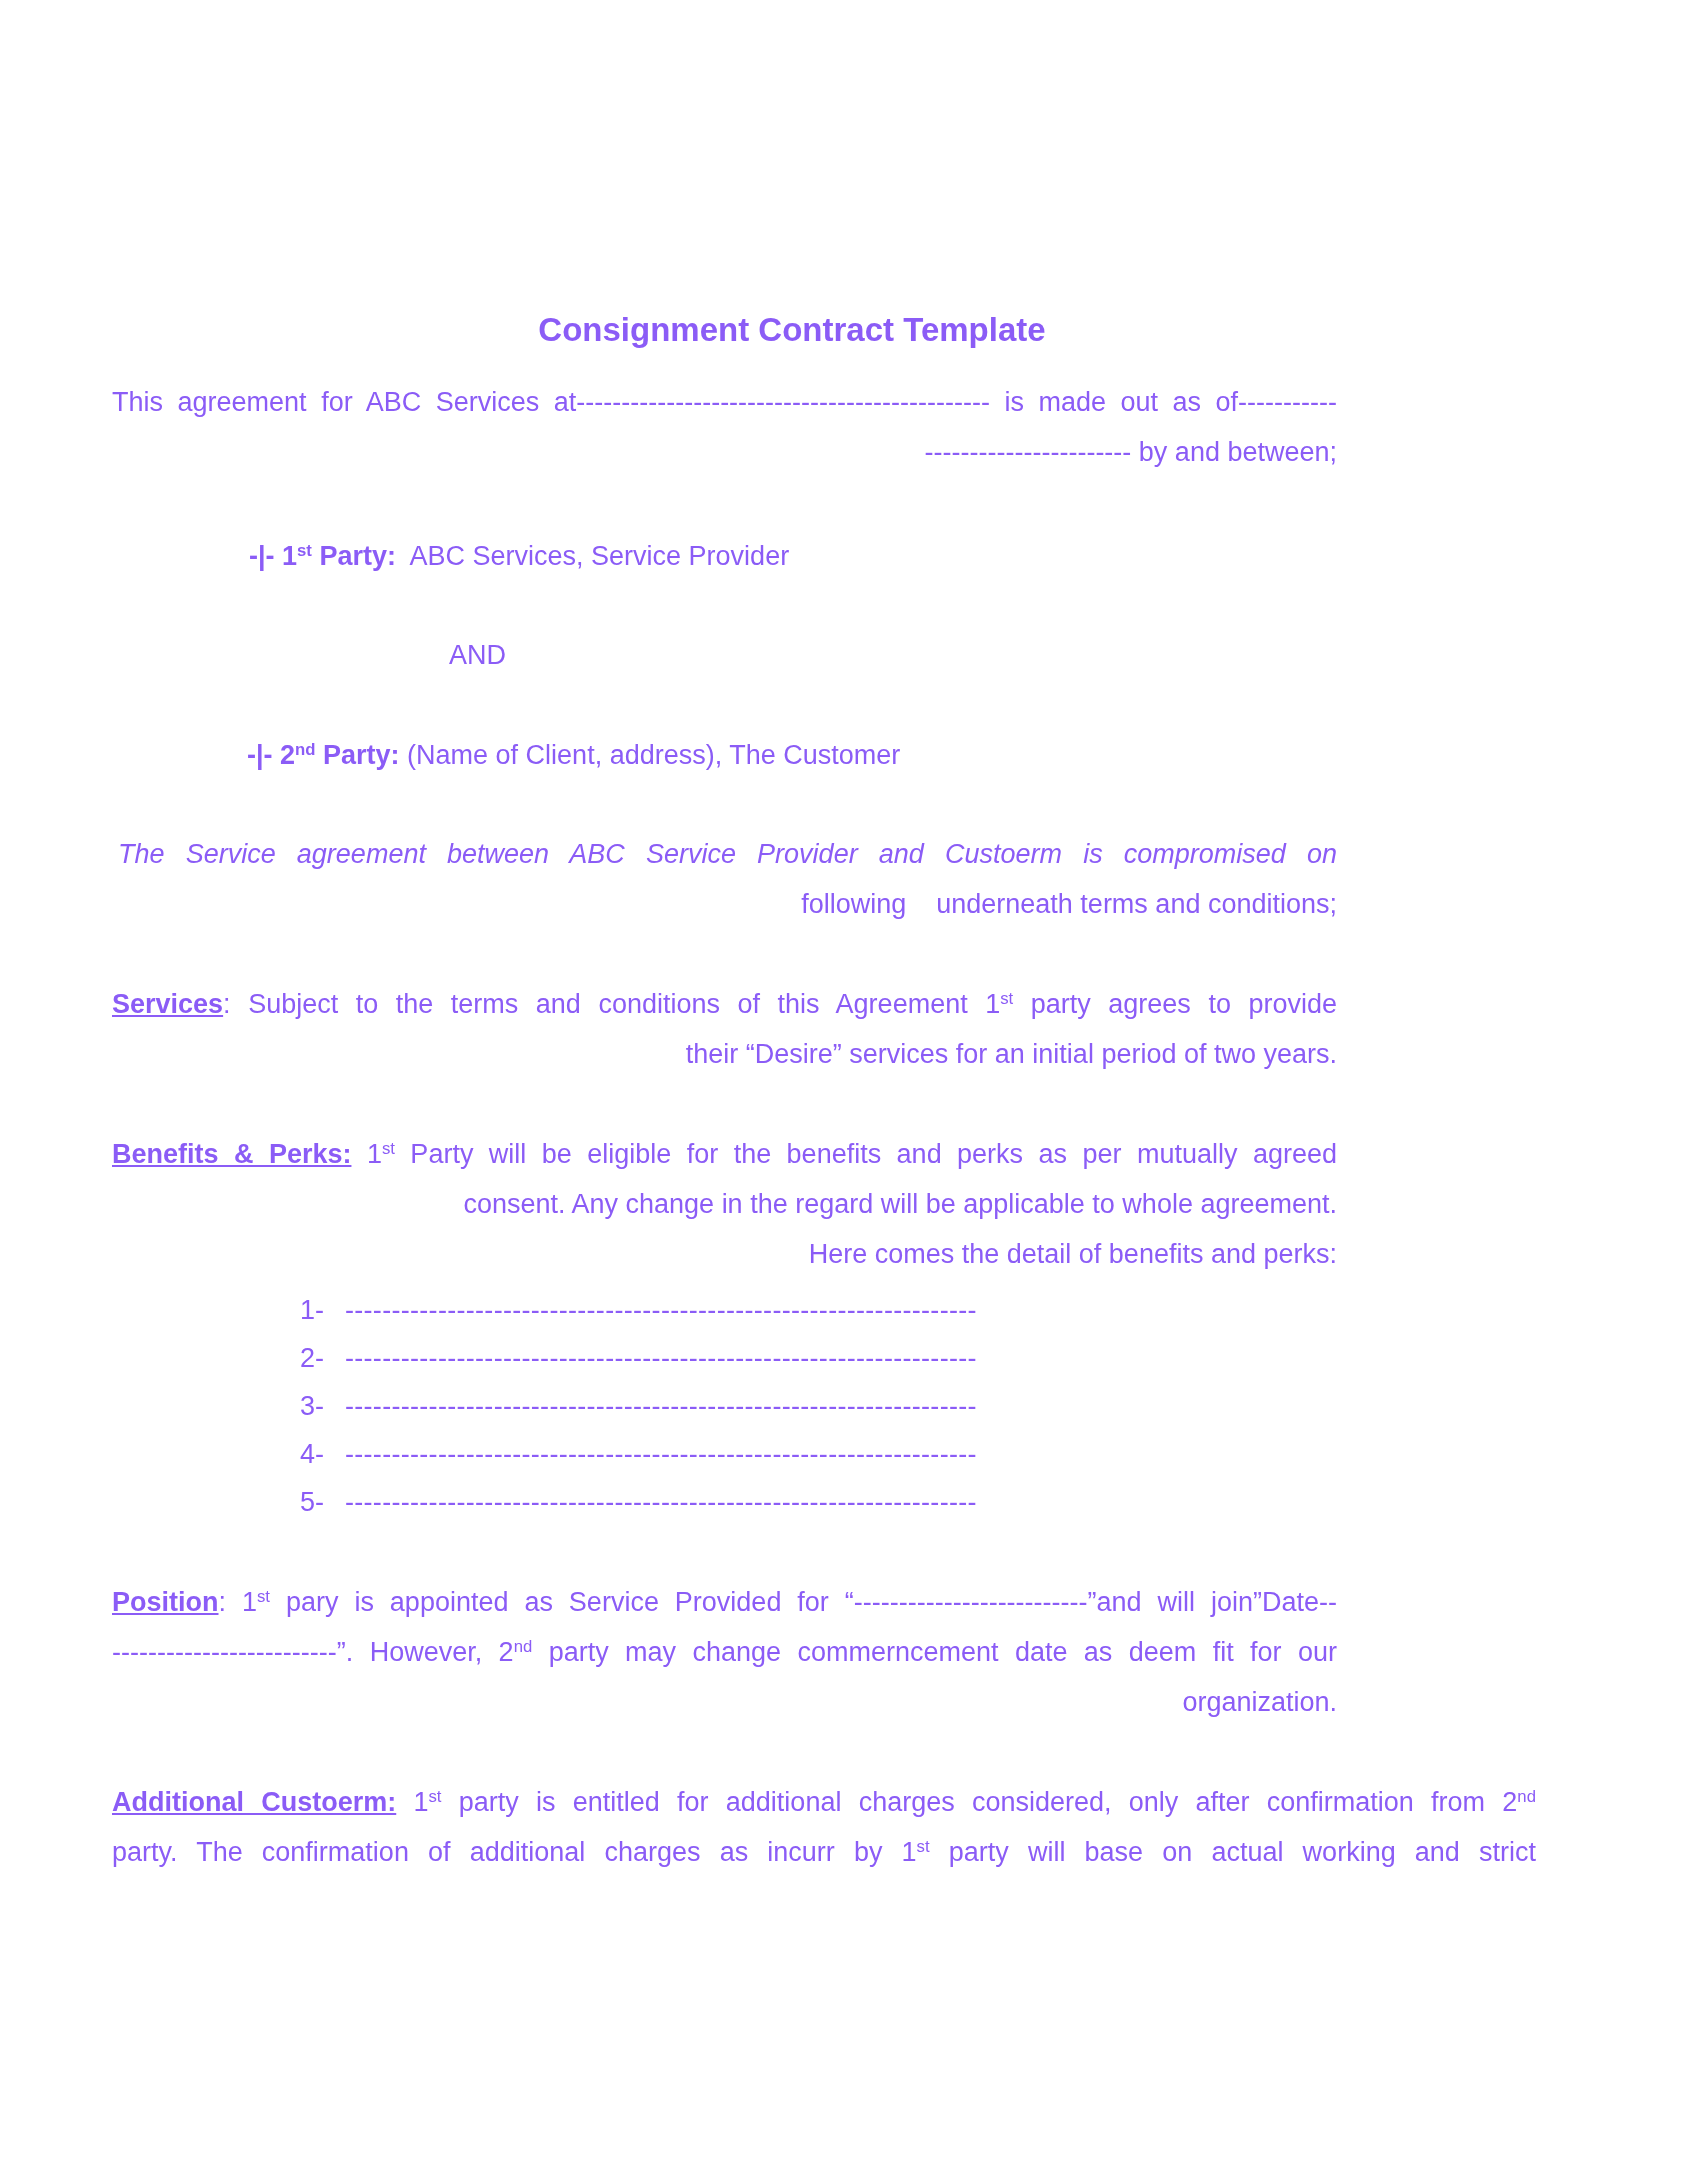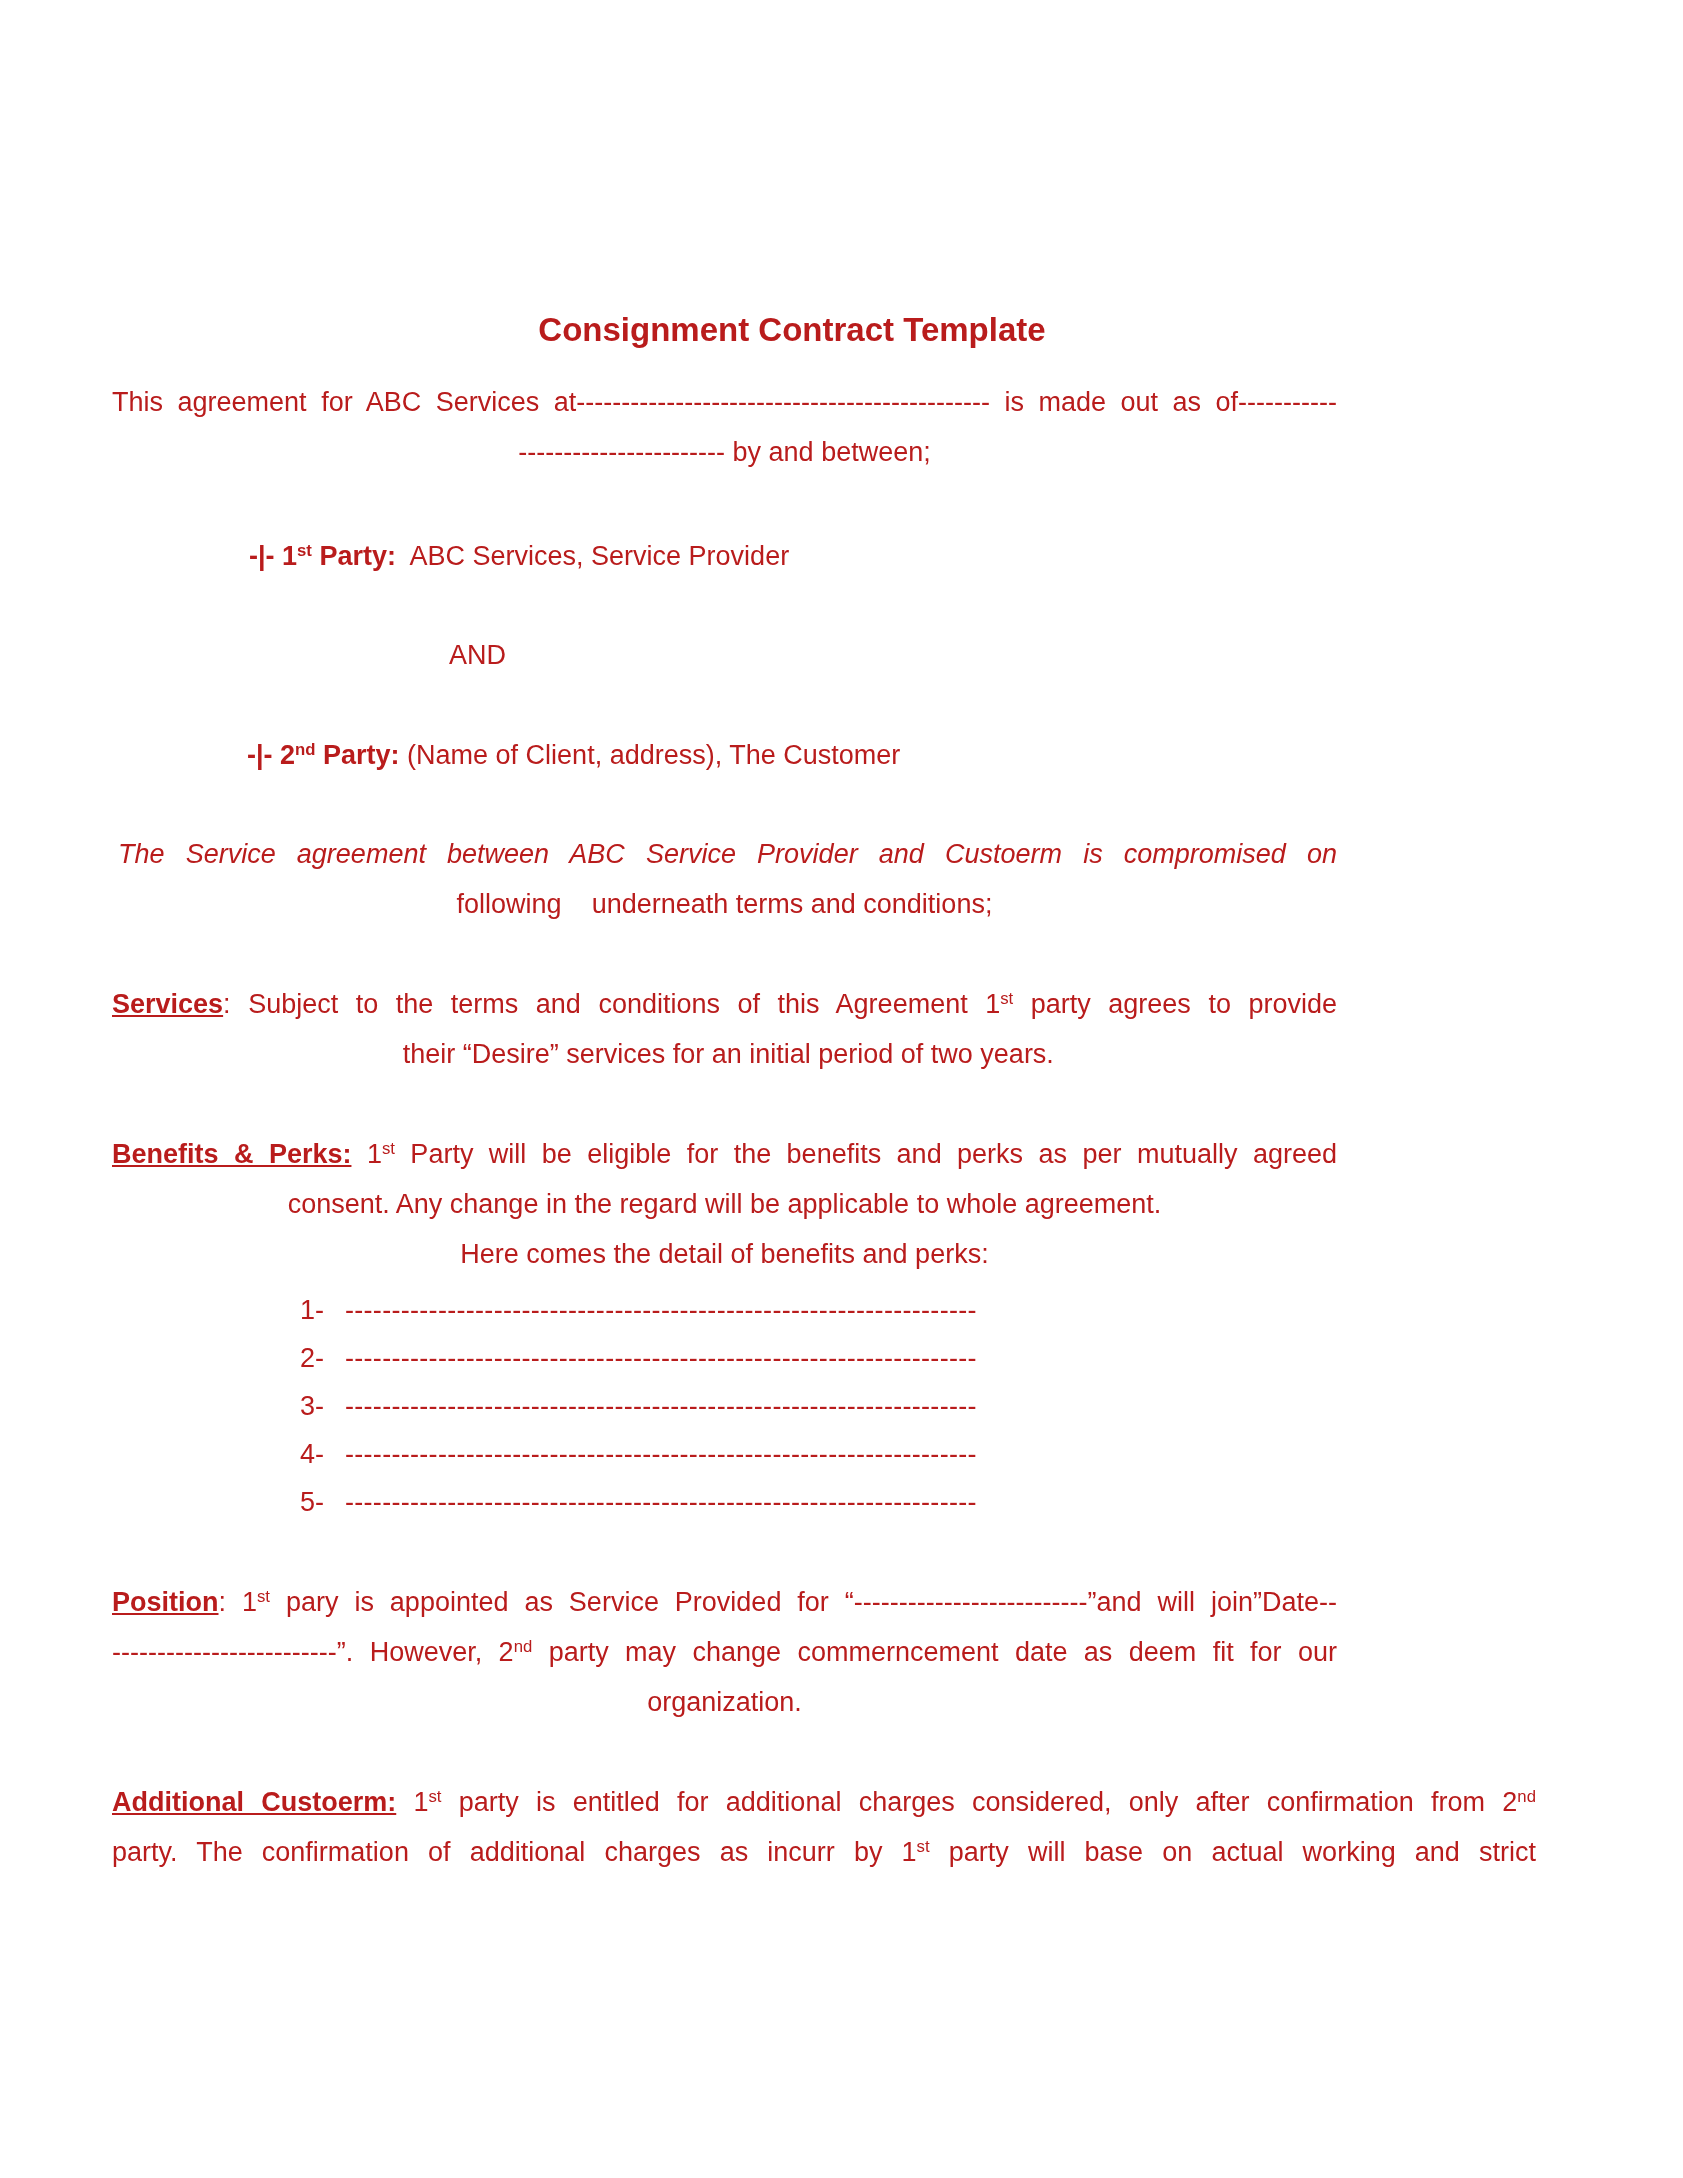--- a/index.html
+++ b/index.html
@@ -3,27 +3,27 @@
 <meta charset="utf-8">
 <style>
   html,body { margin:0; padding:0; background:#e8e8e8; }
   .page {
     position:relative;
     width:1683px; height:2178px;
     margin:0 auto;
     background:#ffffff;
     font-family:"Liberation Sans", sans-serif;
     font-size:27px;
-    color:#b91c1c;
+    color:#8b5cf6;
     overflow:hidden;
   }
   .block { position:absolute; line-height:50px; }
   .line { white-space:pre-wrap; }
   .jline { text-align:justify; text-align-last:justify; white-space:normal; }
-  .lline { text-align:center; }
+  .lline { text-align:right; }
   .b { font-weight:bold; }
   .u { text-decoration:underline; }
   sup.s {
     font-size:0.62em;
     vertical-align:baseline;
     position:relative;
     top:-0.55em;
     line-height:0;
   }
   .doc-title {

